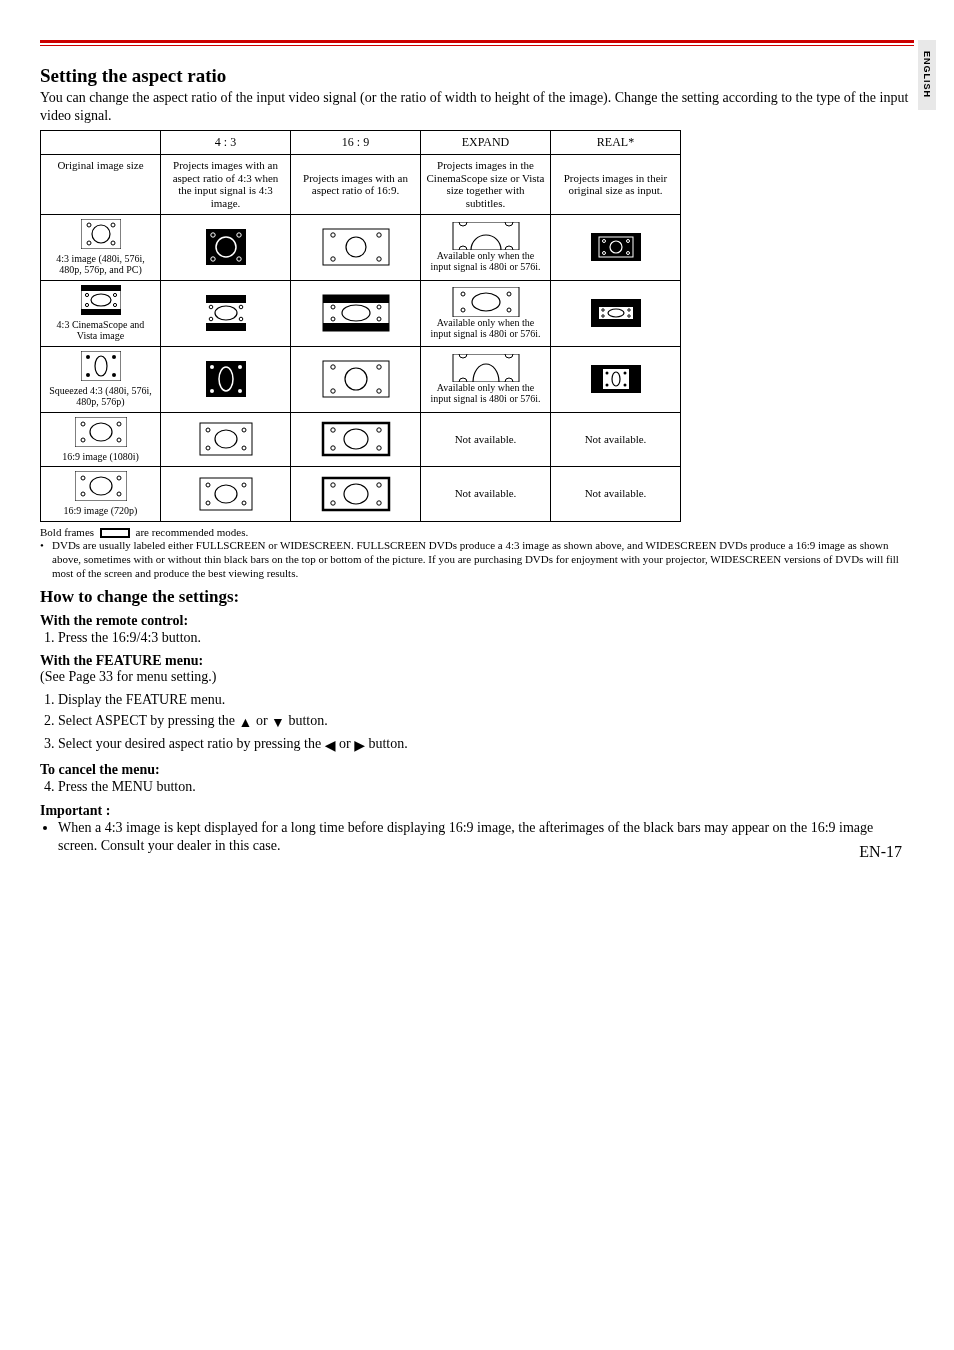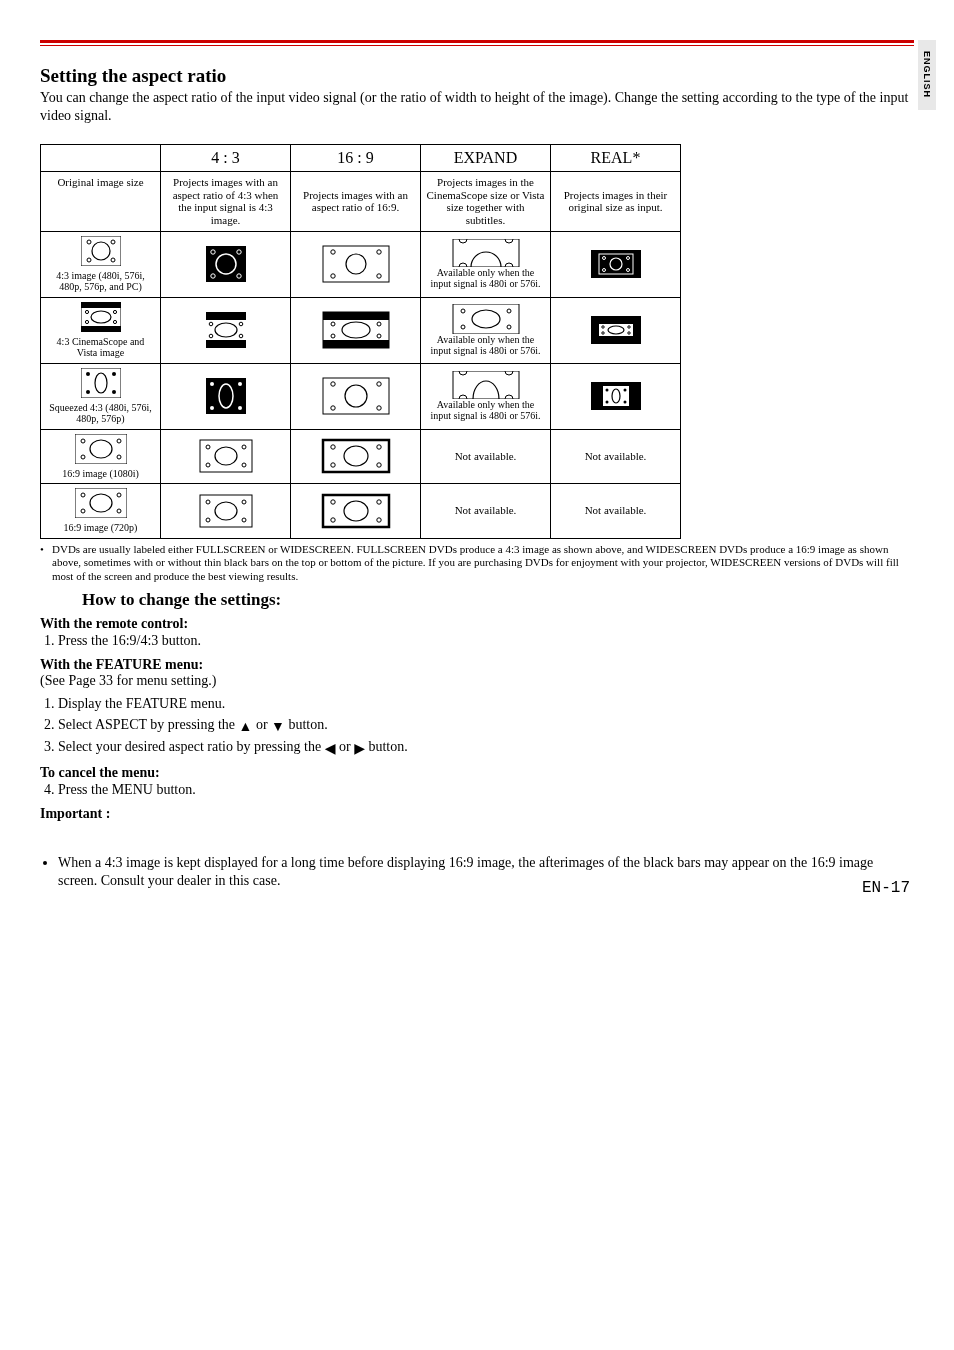--- a/index.html
+++ b/index.html
@@ -20,36 +20,36 @@
     background: #e8e8e8;
     font-weight: bold;
     font-size: 9px;
     writing-mode: vertical-rl;
     text-align: center;
     letter-spacing: 1px;
     font-family: Arial, sans-serif;
     display:flex; align-items:center; justify-content:center;
   }
   h2.section { font-family: "Times New Roman", serif; font-weight: bold; font-size: 19px; margin-top: 19px; margin-bottom: 2px; }
-  p.intro { font-size: 14px; line-height: 1.25; margin-bottom: 20px; }
+  p.intro { font-size: 14px; line-height: 1.25; margin-bottom: 6px; }
   table.aspect {
     border-collapse: collapse;
     width: 640px;
     table-layout: fixed;
     margin-bottom: 4px;
   }
   table.aspect th, table.aspect td {
     border: 1px solid #000;
     padding: 4px 5px;
     vertical-align: middle;
     font-size: 11px;
     font-family: "Times New Roman", serif;
     text-align: center;
   }
-  table.aspect th { font-weight: normal; text-align: center; font-size: 16px; }
+  table.aspect th { font-weight: normal; text-align: center; font-size: 12px; }
   table.aspect td.labelcell { vertical-align: top; }
   .celltext { font-size: 11px; line-height: 1.15; }
   .rowlabel-icon { text-align:center; margin-bottom:4px;}
   .small { font-size: 10px; line-height:1.15; }
   svg.face { display:block; margin:0 auto; }
   .center { text-align:center; }
   .footnotes { font-size: 11px; line-height: 1.25; margin-top:2px;}
   .footnotes .legend svg { vertical-align: middle; margin: 0 3px;}
   h3.sub { font-weight: bold; font-size: 14px; margin-top: 6px; }
   ol.steps { padding-left: 18px; font-size: 14px; line-height:1.35;}
@@ -70,21 +70,21 @@
   .fb-tab { width:20px; height:16px; background:#555; border:1px solid #888; }
   .fb-tab.active { background:#fff;}
   .fb-signal { width:120px; background:#e0e0e0; display:flex; align-items:center; justify-content:center; font-weight:bold; font-size:11px;}
   .fb-title { background:#888; color:#fff; font-weight:bold; padding:2px 6px; font-size:10px;}
   .fb-row { display:flex; align-items:center; height:18px; border-top:1px solid #aaa; background:#e8e8e8;}
   .fb-row.sel { background:#fff; border:1px solid #000;}
   .fb-icon { width:24px; text-align:center; font-size:12px;}
   .fb-name { flex:1; font-weight:bold; padding-left:2px;}
   .fb-arr { width:12px; text-align:center; font-size:10px;}
   .fb-val { width:60px; text-align:center; font-weight:bold;}
-  .page-num { position:absolute; right:44px; bottom:14px; font-size:16px; font-family:Liberation Mono, monospace;}
+  .page-num { position:absolute; right:52px; bottom:14px; font-size:16px; font-family:Liberation Serif, serif;}
 </style>
 </head>
 <body>
 
 <div class="header-rule"></div>
 <div class="side-tab">ENGLISH</div>
 
 <h2 class="section">Setting the aspect ratio</h2>
 <p class="intro">You can change the aspect ratio of the input video signal (or the ratio of width to height of the image). Change the setting according to the type of the input video signal.</p>
 
@@ -363,48 +363,51 @@
             <circle cx="58" cy="29" r="2.2" fill="none" stroke="#000"></circle>
           </svg>
     </td>
     <td class="celltext">Not available.</td>
     <td class="celltext">Not available.</td>
   </tr>
 </tbody>
   </table>
 
 <div class="footnotes">
+  <div class="legend">Bold frames <svg width="30" height="10">
+        <rect x="1" y="1" width="28" height="8" fill="none" stroke="#000" stroke-width="2"></rect>
+      </svg> are recommended modes.</div>
   <div style="display:flex;">
       <span style="width:12px;">•</span>
       <span style="flex:1;">DVDs are usually labeled either FULLSCREEN or WIDESCREEN. FULLSCREEN DVDs produce a 4:3 image as shown above, and WIDESCREEN DVDs produce a 16:9 image as shown above, sometimes with or without thin black bars on the top or bottom of the picture. If you are purchasing DVDs for enjoyment with your projector, WIDESCREEN versions of DVDs will fill most of the screen and produce the best viewing results.</span>
     </div>
 </div>
 
-<h2 class="section" style="font-size:17px; margin-top:6px;margin-left:42px;">How to change the settings:</h2>
+<h2 class="section" style="font-size:17px; margin-top:6px;">How to change the settings:</h2>
 <h3 class="sub">With the remote control:</h3>
 <ol class="steps">
   <li><span>Press the 16:9/4:3 button.</span>
   </li>
 </ol>
 
 <h3 class="sub">With the FEATURE menu:</h3>
 <div style="font-size:14px;">(See Page 33 for menu setting.)</div>
 <ol class="steps" style="margin-top:6px;">
   <li>Display the FEATURE menu.</li>
   <li>Select ASPECT by pressing the <span class="tri">▲</span> or <span class="tri">▼</span> button.</li>
   <li>Select your desired aspect ratio by pressing the <span class="tri">◀</span> or <span class="tri">▶</span> button.</li>
 </ol>
 
 <h3 class="sub">To cancel the menu:</h3>
 <ol class="steps" start="4">
   <li>Press the MENU button.</li>
 </ol>
 
 <h3 class="sub">Important :</h3>
-<ul class="bullets" style="padding-left:18px;margin-top:32px;">
+<ul class="bullets" style="padding-left:18px;">
   <li>When a 4:3 image is kept displayed for a long time before displaying 16:9 image, the afterimages of the black bars may appear on the 16:9 image screen. Consult your dealer in this case.</li>
 </ul>
 
 <div class="feature-box">
   <div class="fb-top">
     <div class="fb-tabs">
       <div class="fb-tab"></div>
       <div class="fb-tab"></div>
       <div class="fb-tab active" style="color:#3a3;font-size:7px;text-align:center;line-height:7px;">opt.</div>
       <div class="fb-tab"></div>

